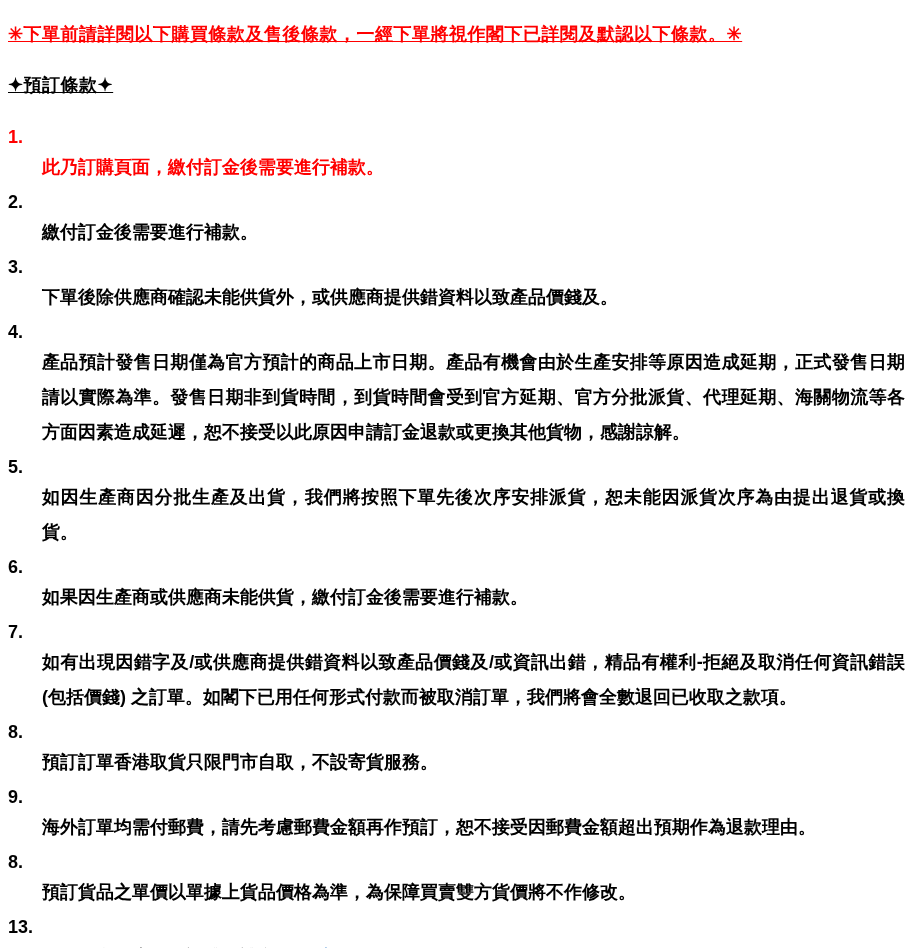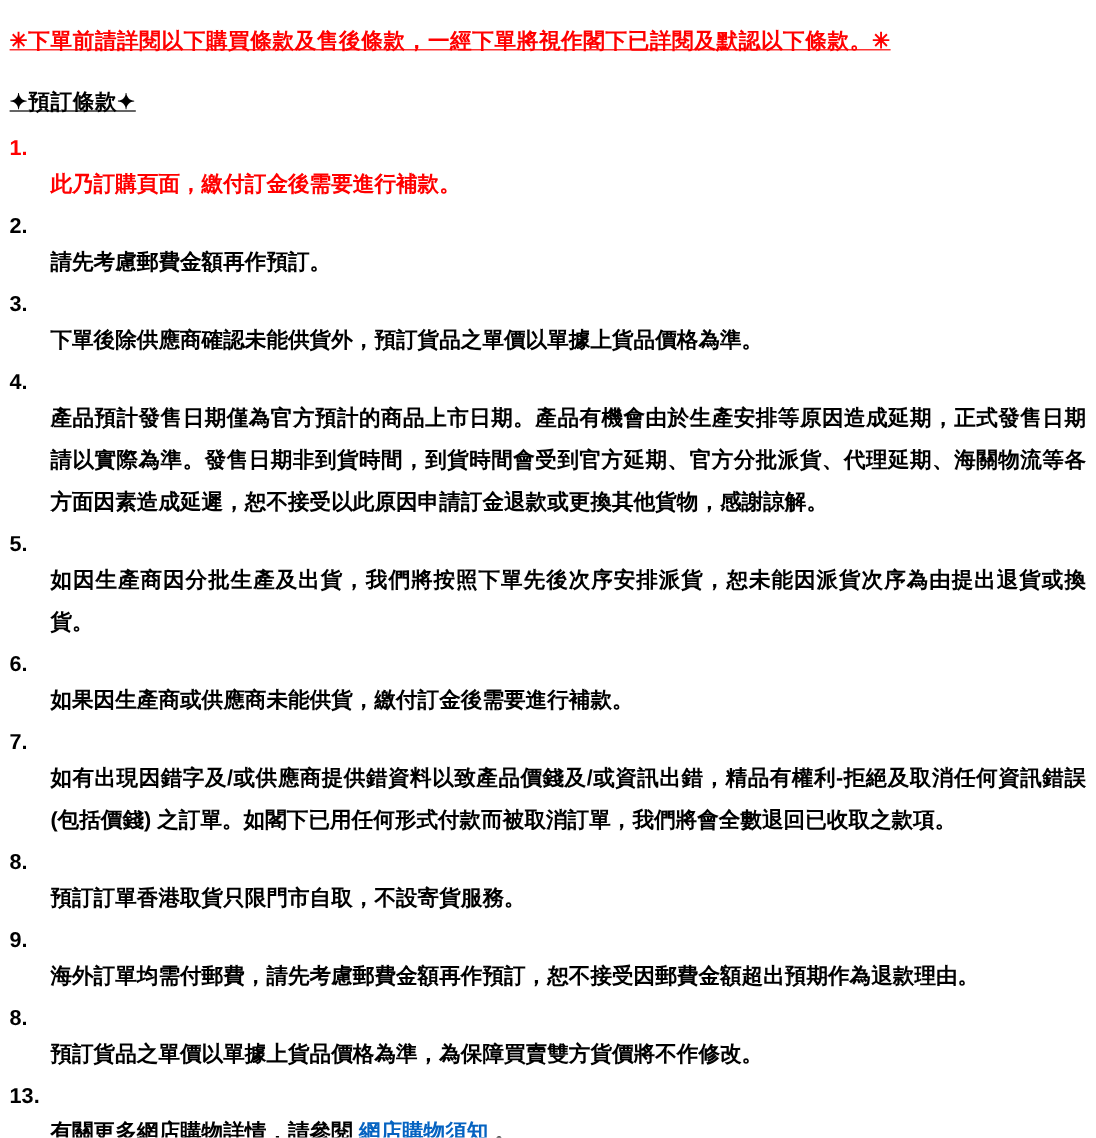--- a/index.html
+++ b/index.html
@@ -24,21 +24,21 @@
     line-height: 28px;
     text-decoration: underline;
     margin-bottom: 23px;
     letter-spacing: 0.5px;
   }
   .section-header {
     color: #000000;
     font-size: 18px;
     line-height: 28px;
     text-decoration: underline;
-    margin-bottom: 7px;
+    margin-bottom: 21px;
     letter-spacing: 0.5px;
   }
   .terms {
     font-size: 18px;
   }
   .term-item {
     display: flex;
     line-height: 35px;
     text-align: justify;
   }
@@ -72,25 +72,25 @@
 <div class="doc">
   <div class="title">✳下單前請詳閱以下購買條款及售後條款，一經下單將視作閣下已詳閱及默認以下條款。✳</div>
   <div class="section-header">✦預訂條款✦</div>
   <div class="terms" id="terms-list">
       <div class="term-item red">
         <span class="term-num">1.</span>
         <span class="term-text"><span class="seg-red">此乃訂購頁面，繳付訂金後需要進行補款。</span></span>
       </div>
       <div class="term-item">
         <span class="term-num">2.</span>
-        <span class="term-text"><span class="seg-normal">請先考慮郵費金額再作預訂。</span></span>
+        <span class="term-text"><span class="seg-normal">繳付訂金後需要進行補款。</span></span>
       </div>
       <div class="term-item">
         <span class="term-num">3.</span>
-        <span class="term-text"><span class="seg-normal">下單後除供應商確認未能供貨外，預訂貨品之單價以單據上貨品價格為準。</span></span>
+        <span class="term-text"><span class="seg-normal">下單後除供應商確認未能供貨外，或供應商提供錯資料以致產品價錢及。</span></span>
       </div>
       <div class="term-item">
         <span class="term-num">4.</span>
         <span class="term-text"><span class="seg-normal">產品預計發售日期僅為官方預計的商品上市日期。產品有機會由於生產安排等原因造成延期，正式發售日期請以實際為準。發售日期非到貨時間，到貨時間會受到官方延期、官方分批派貨、代理延期、海關物流等各方面因素造成延遲，恕不接受以此原因申請訂金退款或更換其他貨物，感謝諒解。</span></span>
       </div>
       <div class="term-item">
         <span class="term-num">5.</span>
         <span class="term-text"><span class="seg-normal">如因生產商因分批生產及出貨，我們將按照下單先後次序安排派貨，恕未能因派貨次序為由提出退貨或換貨。</span></span>
       </div>
       <div class="term-item">

